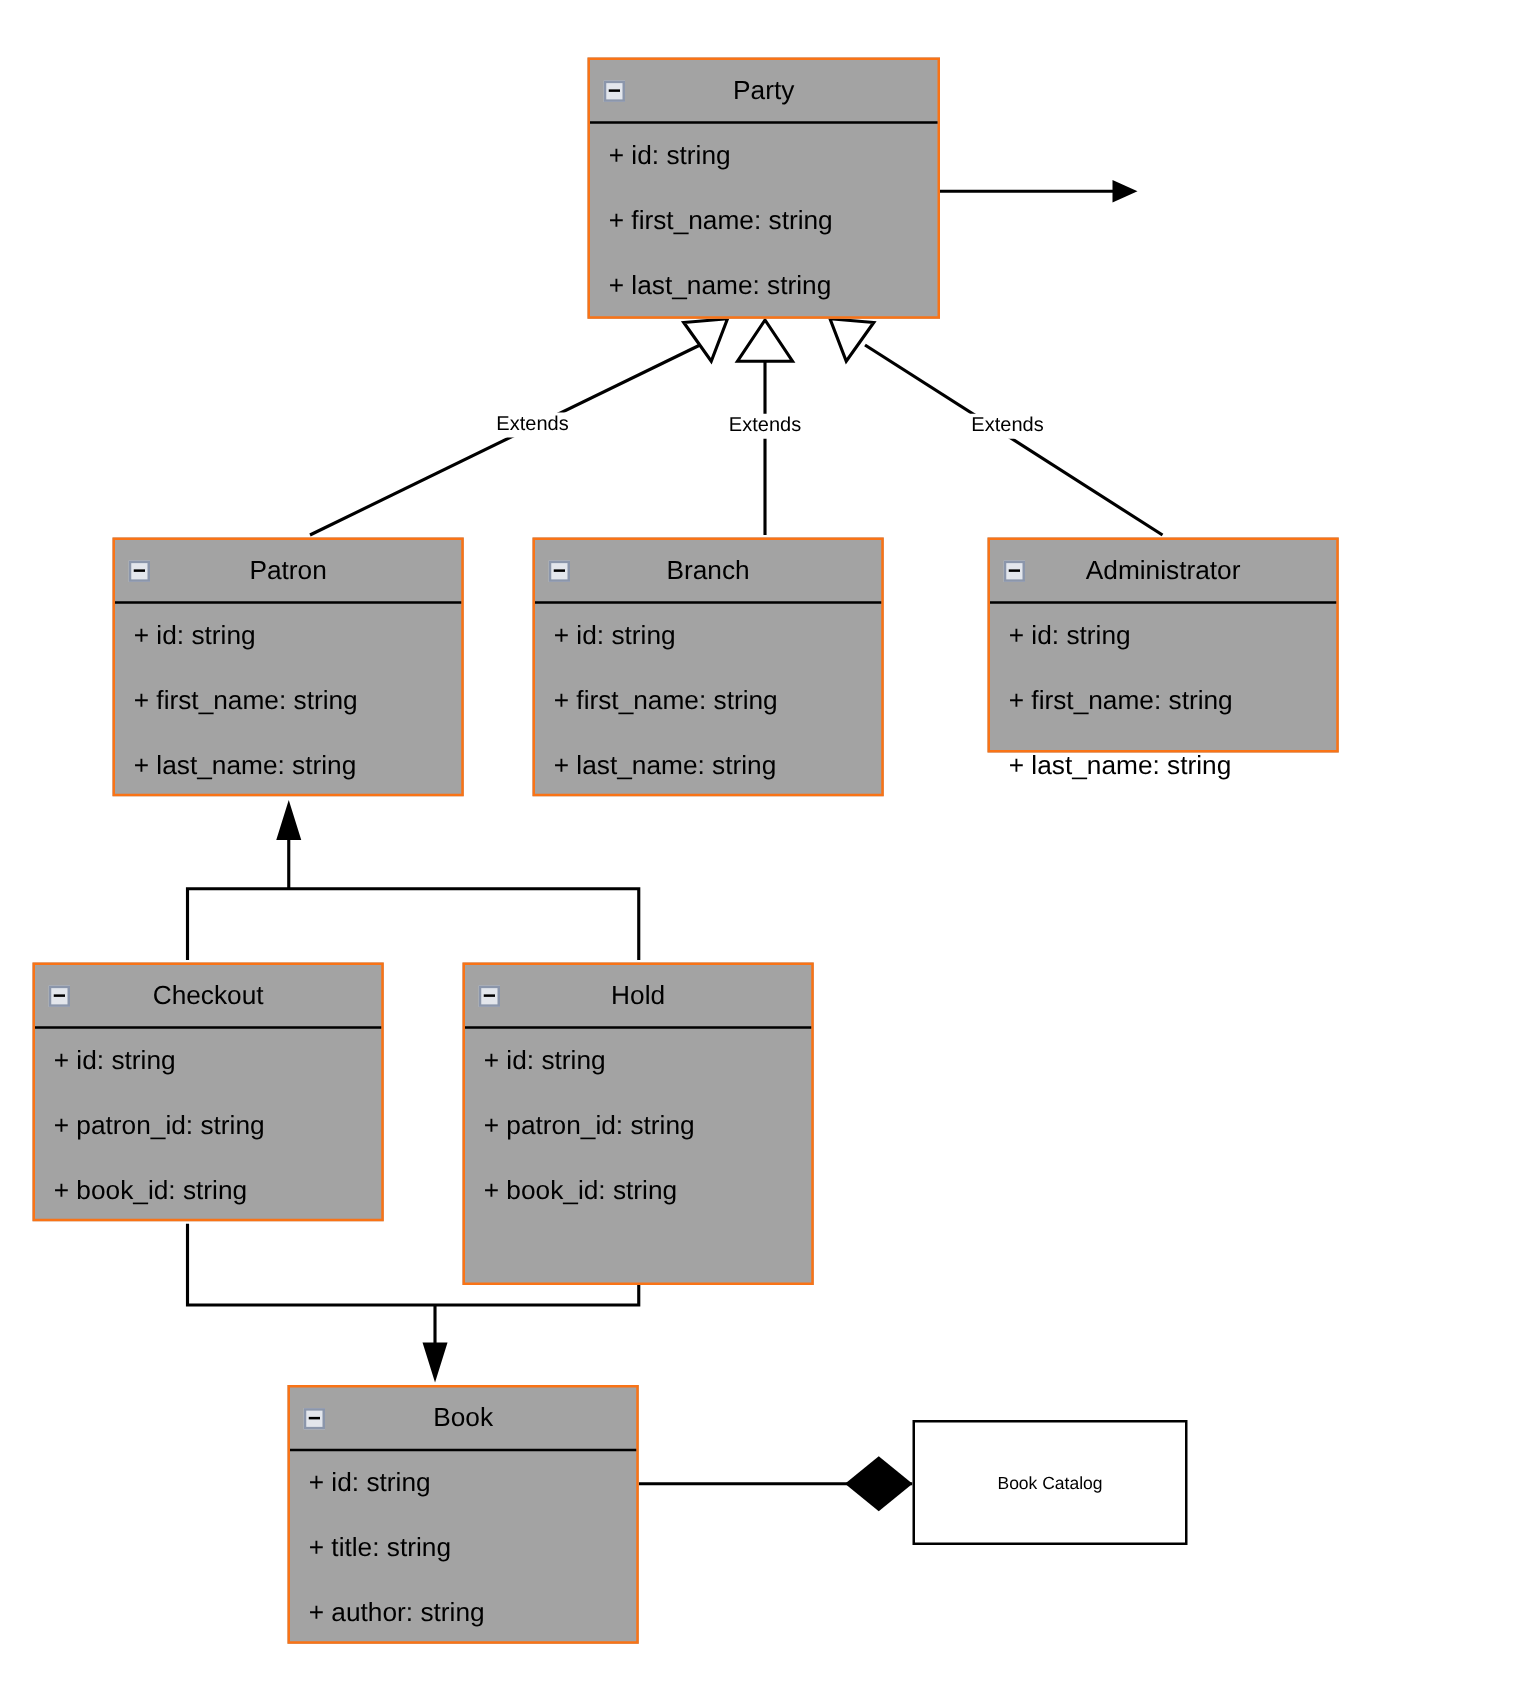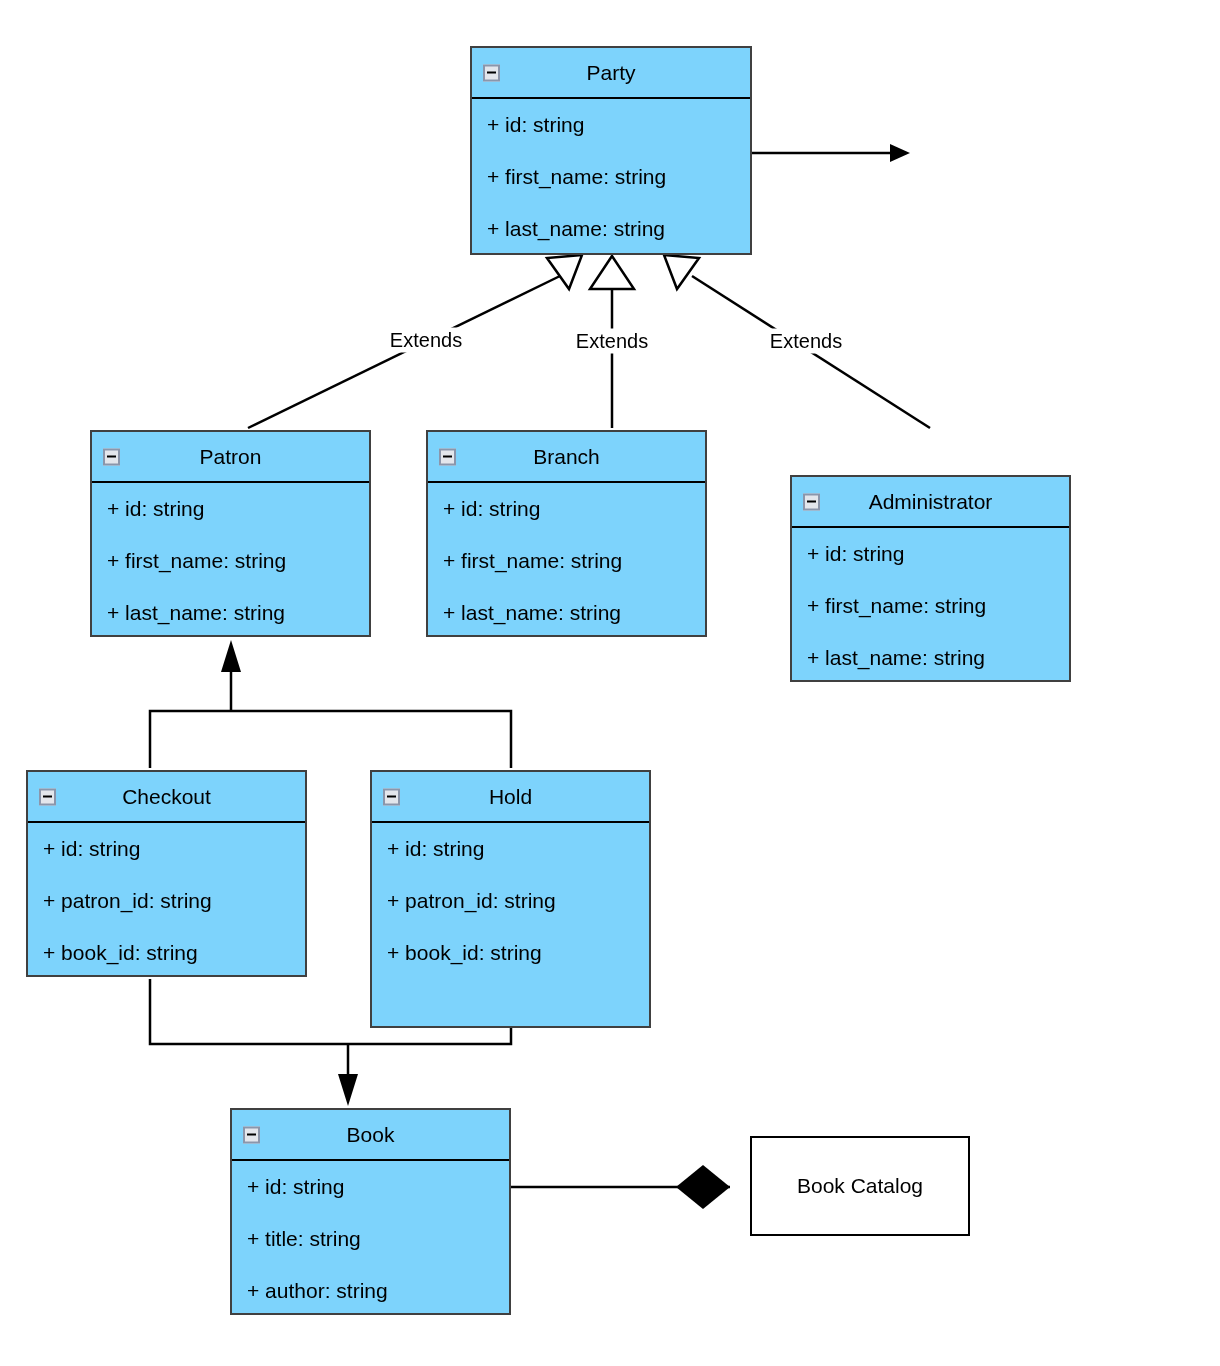--- a/index.html
+++ b/index.html
@@ -19,22 +19,22 @@
     position: absolute;
     left: 0;
     top: 0;
     width: 1220px;
     height: 1366px;
     pointer-events: none;
   }
   .uml-class {
     position: absolute;
     box-sizing: border-box;
-    border: 2px solid #404040;
-    background: #7dd3fc;
+    border: 2px solid #f97316;
+    background: #a3a3a3;
     z-index: 5;
   }
   .uml-header {
     position: relative;
     height: 51px;
     box-sizing: border-box;
     border-bottom: 2px solid #000000;
     display: flex;
     align-items: center;
     justify-content: center;
@@ -79,28 +79,27 @@
     white-space: nowrap;
   }
   .plain-box {
     position: absolute;
     box-sizing: border-box;
     border: 2px solid #000000;
     background: #ffffff;
     display: flex;
     align-items: center;
     justify-content: center;
-    font-size: 21px;
+    font-size: 14px;
     color: #000000;
     z-index: 5;
-    margin-left: 20px;
   }
   .edge-label {
     position: absolute;
-    font-size: 20px;
+    font-size: 16px;
     color: #000000;
     background: #ffffff;
     padding: 1px 5px;
     white-space: nowrap;
     z-index: 6;
     transform: translate(-50%, -50%);
   }
 </style>
 </head>
 <body>
@@ -177,21 +176,21 @@
       <span class="collapse-icon"></span>
       <span class="uml-title">Branch</span>
     </div>
     <div class="uml-body">
       <div class="uml-attr">+ id: string</div>
       <div class="uml-attr">+ first_name: string</div>
       <div class="uml-attr">+ last_name: string</div>
     </div>
   </div>
 
-  <div class="uml-class" style="left:790px; top:430px; width:281px; height:207px;margin-top:45px;">
+  <div class="uml-class" style="left:790px; top:430px; width:281px; height:172px;">
     <div class="uml-header">
       <span class="collapse-icon"></span>
       <span class="uml-title">Administrator</span>
     </div>
     <div class="uml-body">
       <div class="uml-attr">+ id: string</div>
       <div class="uml-attr">+ first_name: string</div>
       <div class="uml-attr">+ last_name: string</div>
     </div>
   </div>

